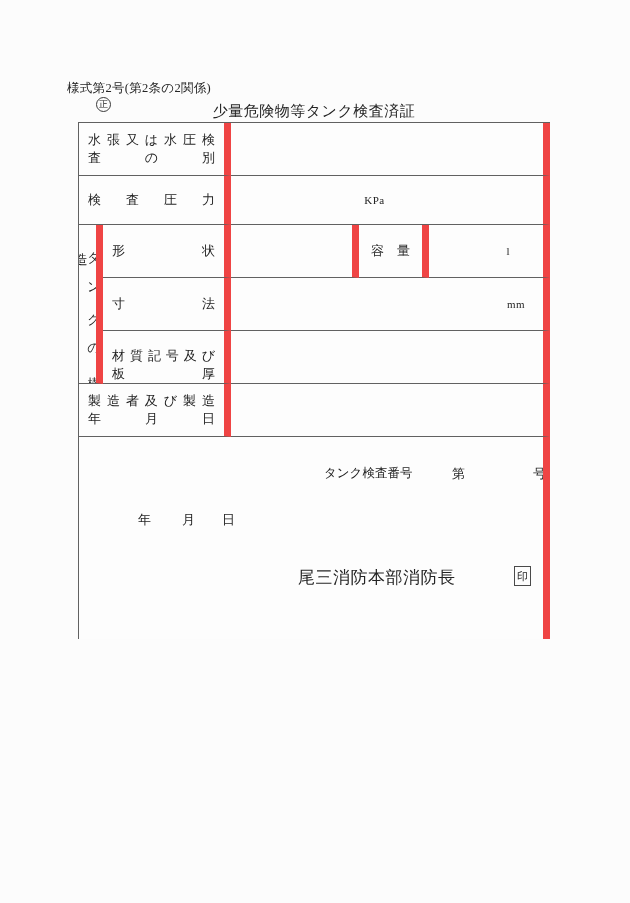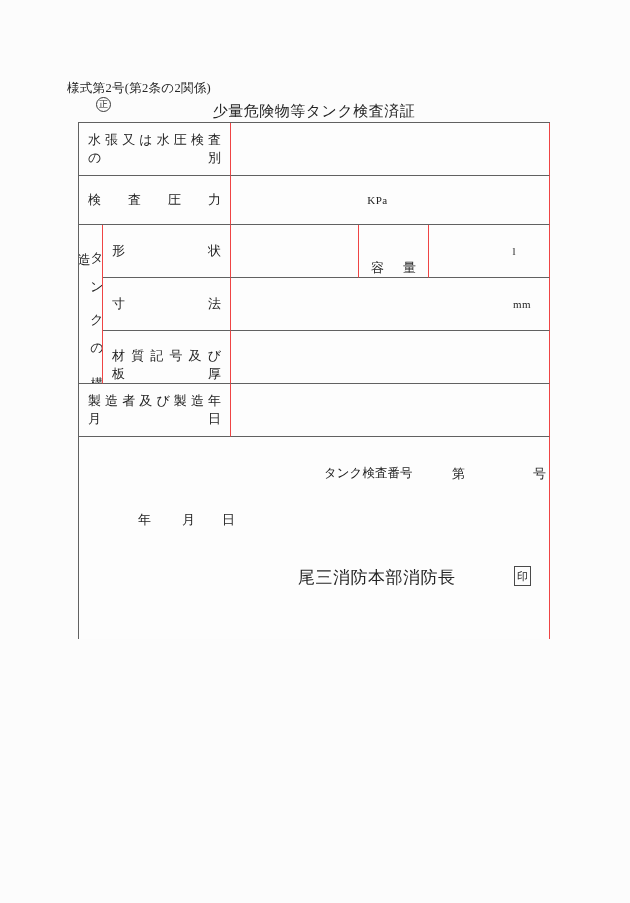--- a/index.html
+++ b/index.html
@@ -35,21 +35,21 @@
     width: 472px; height: 583px; box-sizing: border-box;
     border-top: 1px solid #616161; border-left: 1px solid #616161;
     display: grid;
     grid-template-columns: 24px 128px 128px 70px 1fr;
     grid-template-rows: 53px 49px 53px 53px 53px 53px 1fr;
     background: #fdfdfd;
     font-size: 13px;
   }
   .cell {
     box-sizing: border-box;
-    border-right: 1px solid #ef4444;
+    border-right: 7px solid #ef4444;
     border-bottom: 1px solid #616161;
     display: flex; align-items: center;
     overflow: hidden;
   }
   .jl {  
     width: 100%; padding: 0 9px;
     text-align: justify; text-align-last: justify;
   }
   .unit-cell { justify-content: flex-end; }
   .unit { font-size: 11px; letter-spacing: 0.5px; }
@@ -115,21 +115,21 @@
     <div class="cell vcell" style="grid-column:1/2; grid-row:3/6;">
       <div class="vlabel">タ ン ク の 構 造</div>
     </div>
 
     <div class="cell" style="grid-column:2/3; grid-row:3/4;">
       <div class="jl">形 状</div>
     </div>
     <div class="cell" style="grid-column:3/4; grid-row:3/4;">
       <div></div>
     </div>
-    <div class="cell cap-label" style="grid-column:4/5; grid-row:3/4;align-items:flex-end;">
+    <div class="cell cap-label" style="grid-column:4/5; grid-row:3/4;">
       <div class="jl">容 量</div>
     </div>
     <div class="cell unit-cell pad-l" style="grid-column:5/6; grid-row:3/4;">
       <span></span>
       <span class="unit">l</span>
     </div>
 
     <div class="cell" style="grid-column:2/3; grid-row:4/5;">
       <div class="jl">寸 法</div>
     </div>

